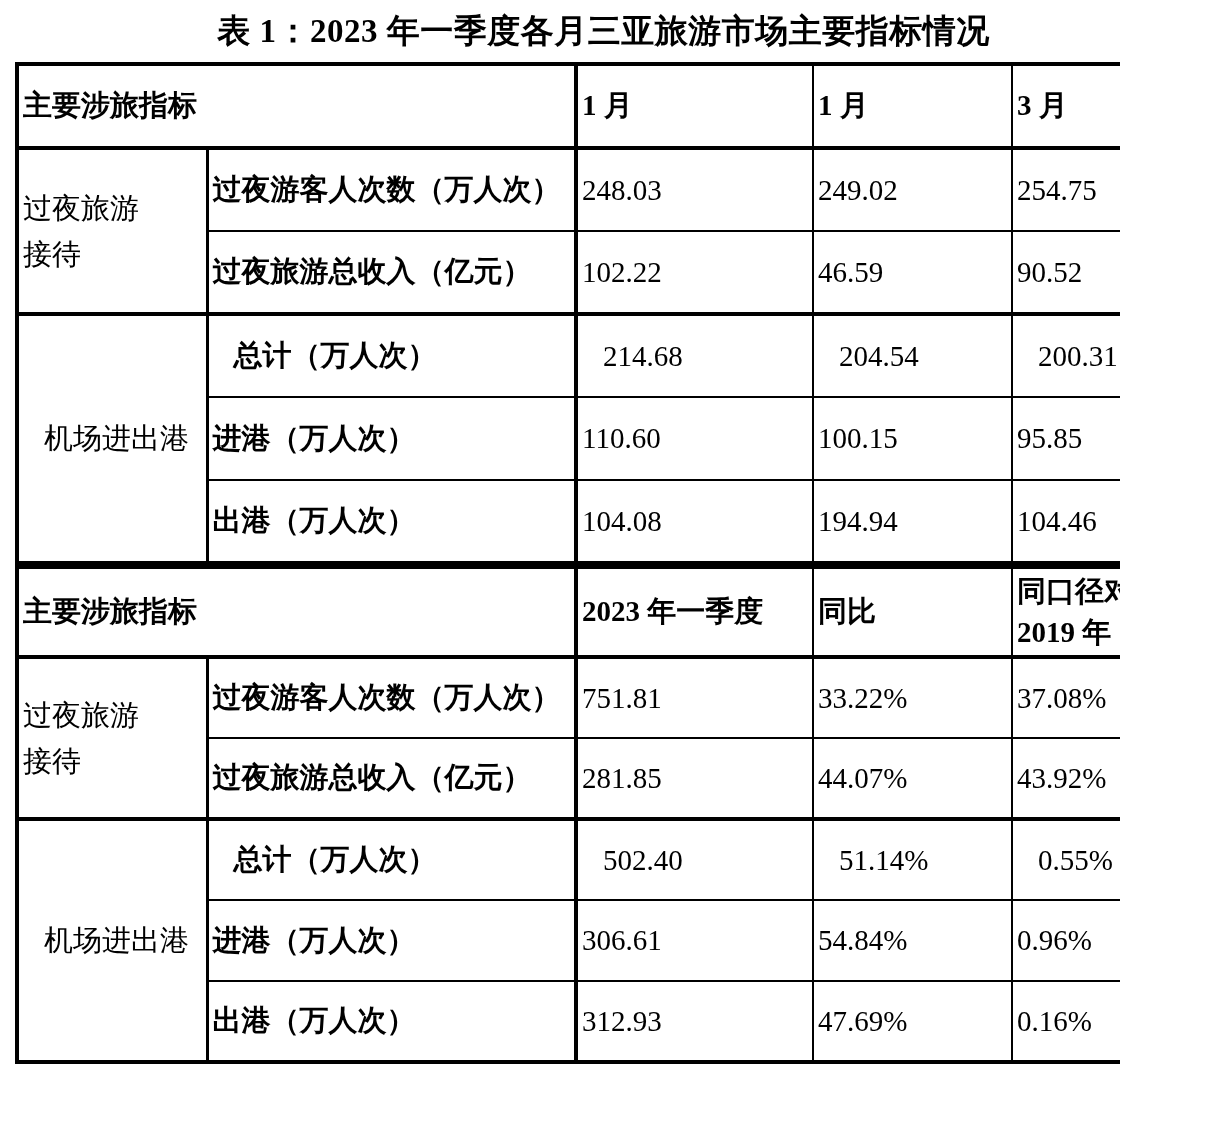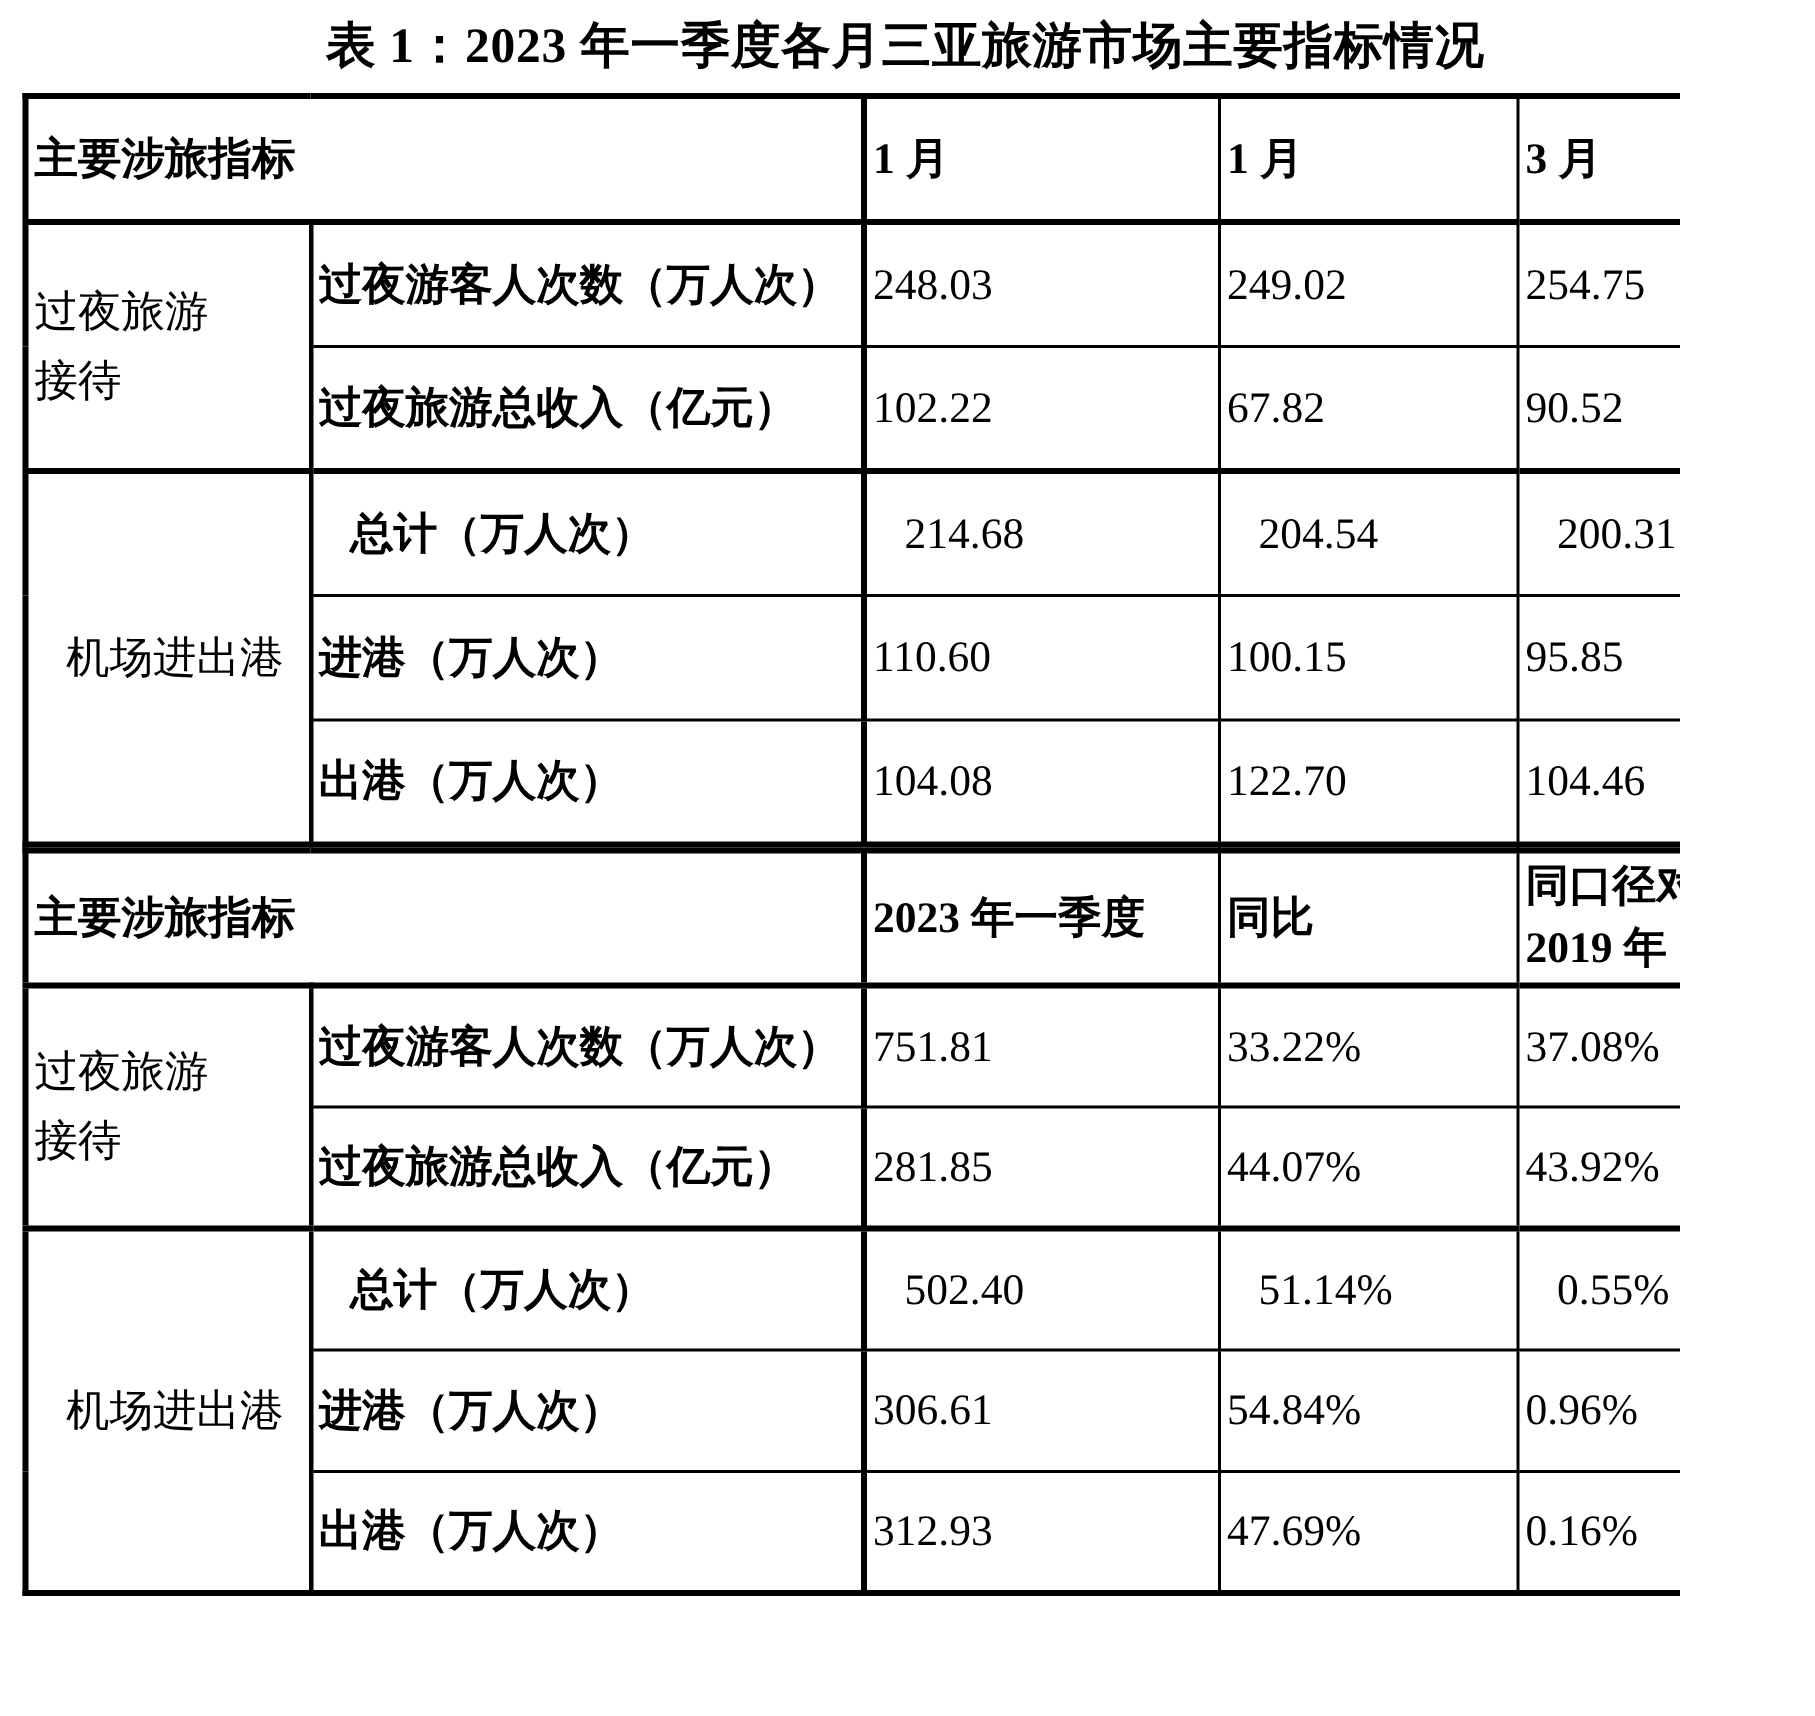--- a/index.html
+++ b/index.html
@@ -86,40 +86,40 @@
           <div>接待</div>
         </th>
         <td class="indicator-cell">过夜游客人次数（万人次）</td>
         <td class="thickL">248.03</td>
         <td>249.02</td>
         <td>254.75</td>
       </tr>
       <tr class="t1-row">
         <td class="indicator-cell">过夜旅游总收入（亿元）</td>
         <td class="thickL">102.22</td>
-        <td>67.82</td>
+        <td>46.59</td>
         <td>90.52</td>
       </tr>
       <tr class="t1-row group-start">
         <th rowspan="3" class="group-label">机场进出港</th>
         <td class="indicator-cell">总计（万人次）</td>
         <td class="thickL">214.68</td>
         <td>204.54</td>
         <td>200.31</td>
       </tr>
       <tr class="t1-row">
         <td class="indicator-cell">进港（万人次）</td>
         <td class="thickL">110.60</td>
         <td>100.15</td>
         <td>95.85</td>
       </tr>
       <tr class="t1-row">
         <td class="indicator-cell">出港（万人次）</td>
         <td class="thickL">104.08</td>
-        <td>122.70</td>
+        <td>194.94</td>
         <td>104.46</td>
       </tr>
     </tbody>
   </table>
 
 
   <table class="data-table">
     <colgroup>
       <col style="width:190px">
       <col style="width:369px">

